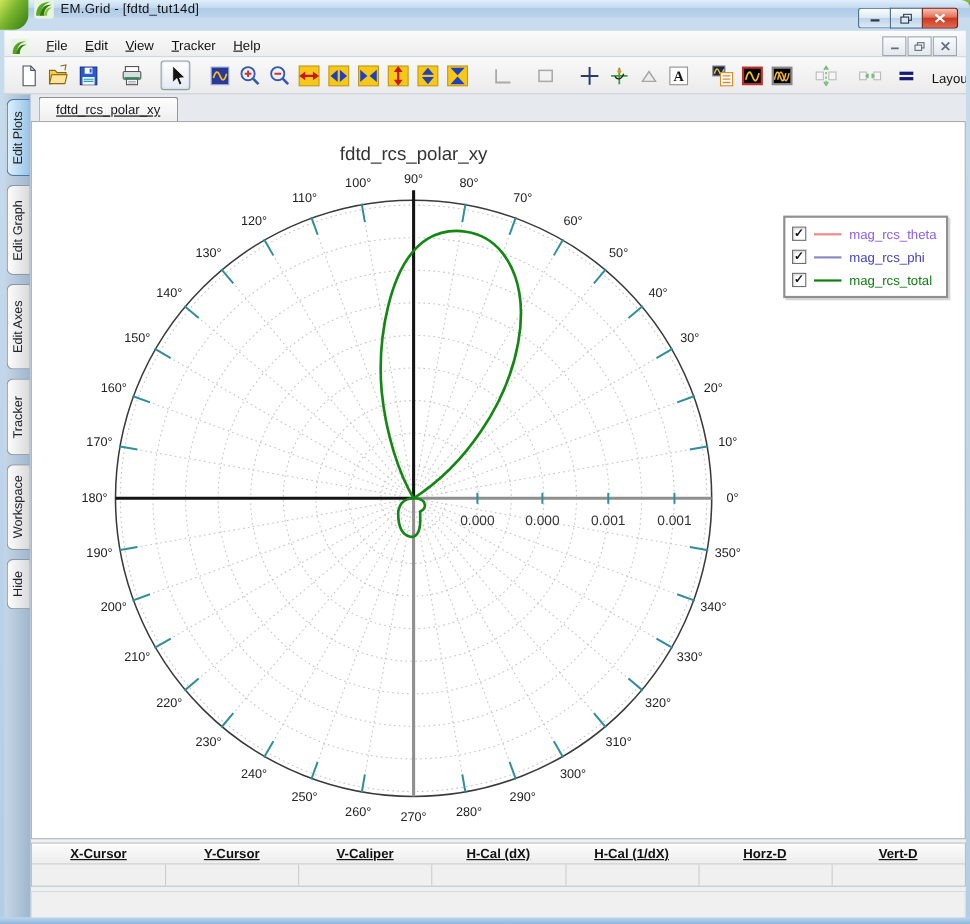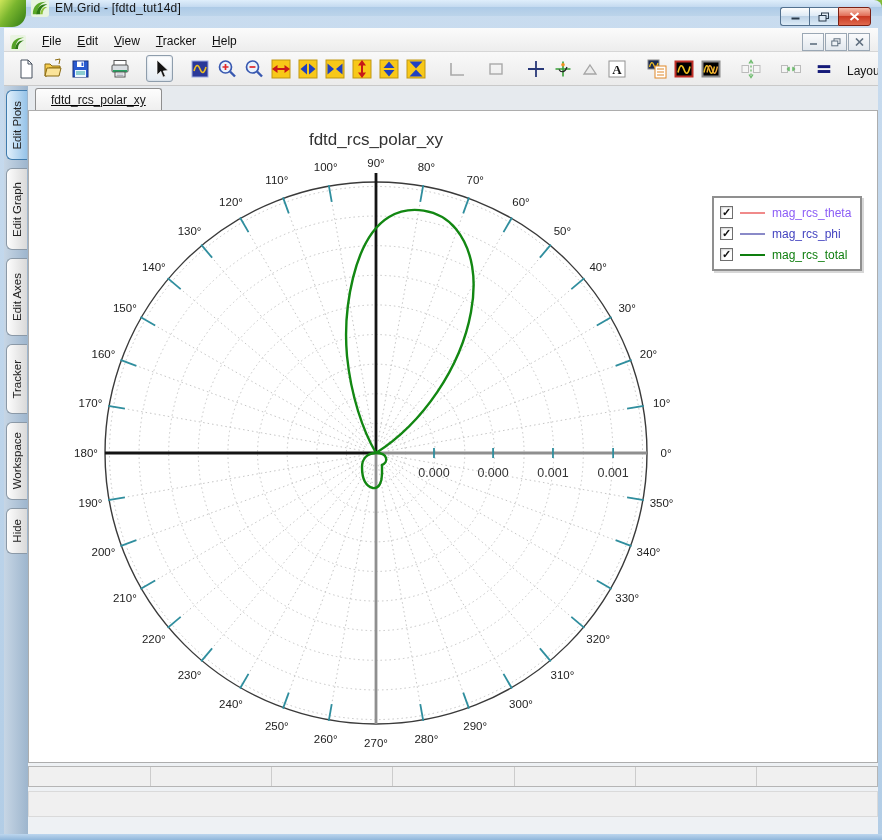--- a/index.html
+++ b/index.html
@@ -515,20 +515,29 @@
         </div>
         <div class="legend-row">
           <div class="lg-check">✓</div>
           <div class="lg-line" style="background: rgb(14, 126, 14);"></div>
           <div class="lg-label" style="color: rgb(14, 126, 14);">mag_rcs_total</div>
         </div>
       </div>
     </div>
 
     <div class="cursor-table">
+      <div class="ct-head">
+        <div>X-Cursor</div>
+        <div>Y-Cursor</div>
+        <div>V-Caliper</div>
+        <div>H-Cal (dX)</div>
+        <div>H-Cal (1/dX)</div>
+        <div>Horz-D</div>
+        <div>Vert-D</div>
+      </div>
       <div class="ct-vals">
         <div></div>
         <div></div>
         <div></div>
         <div></div>
         <div></div>
         <div></div>
         <div></div>
       </div>
     </div>

